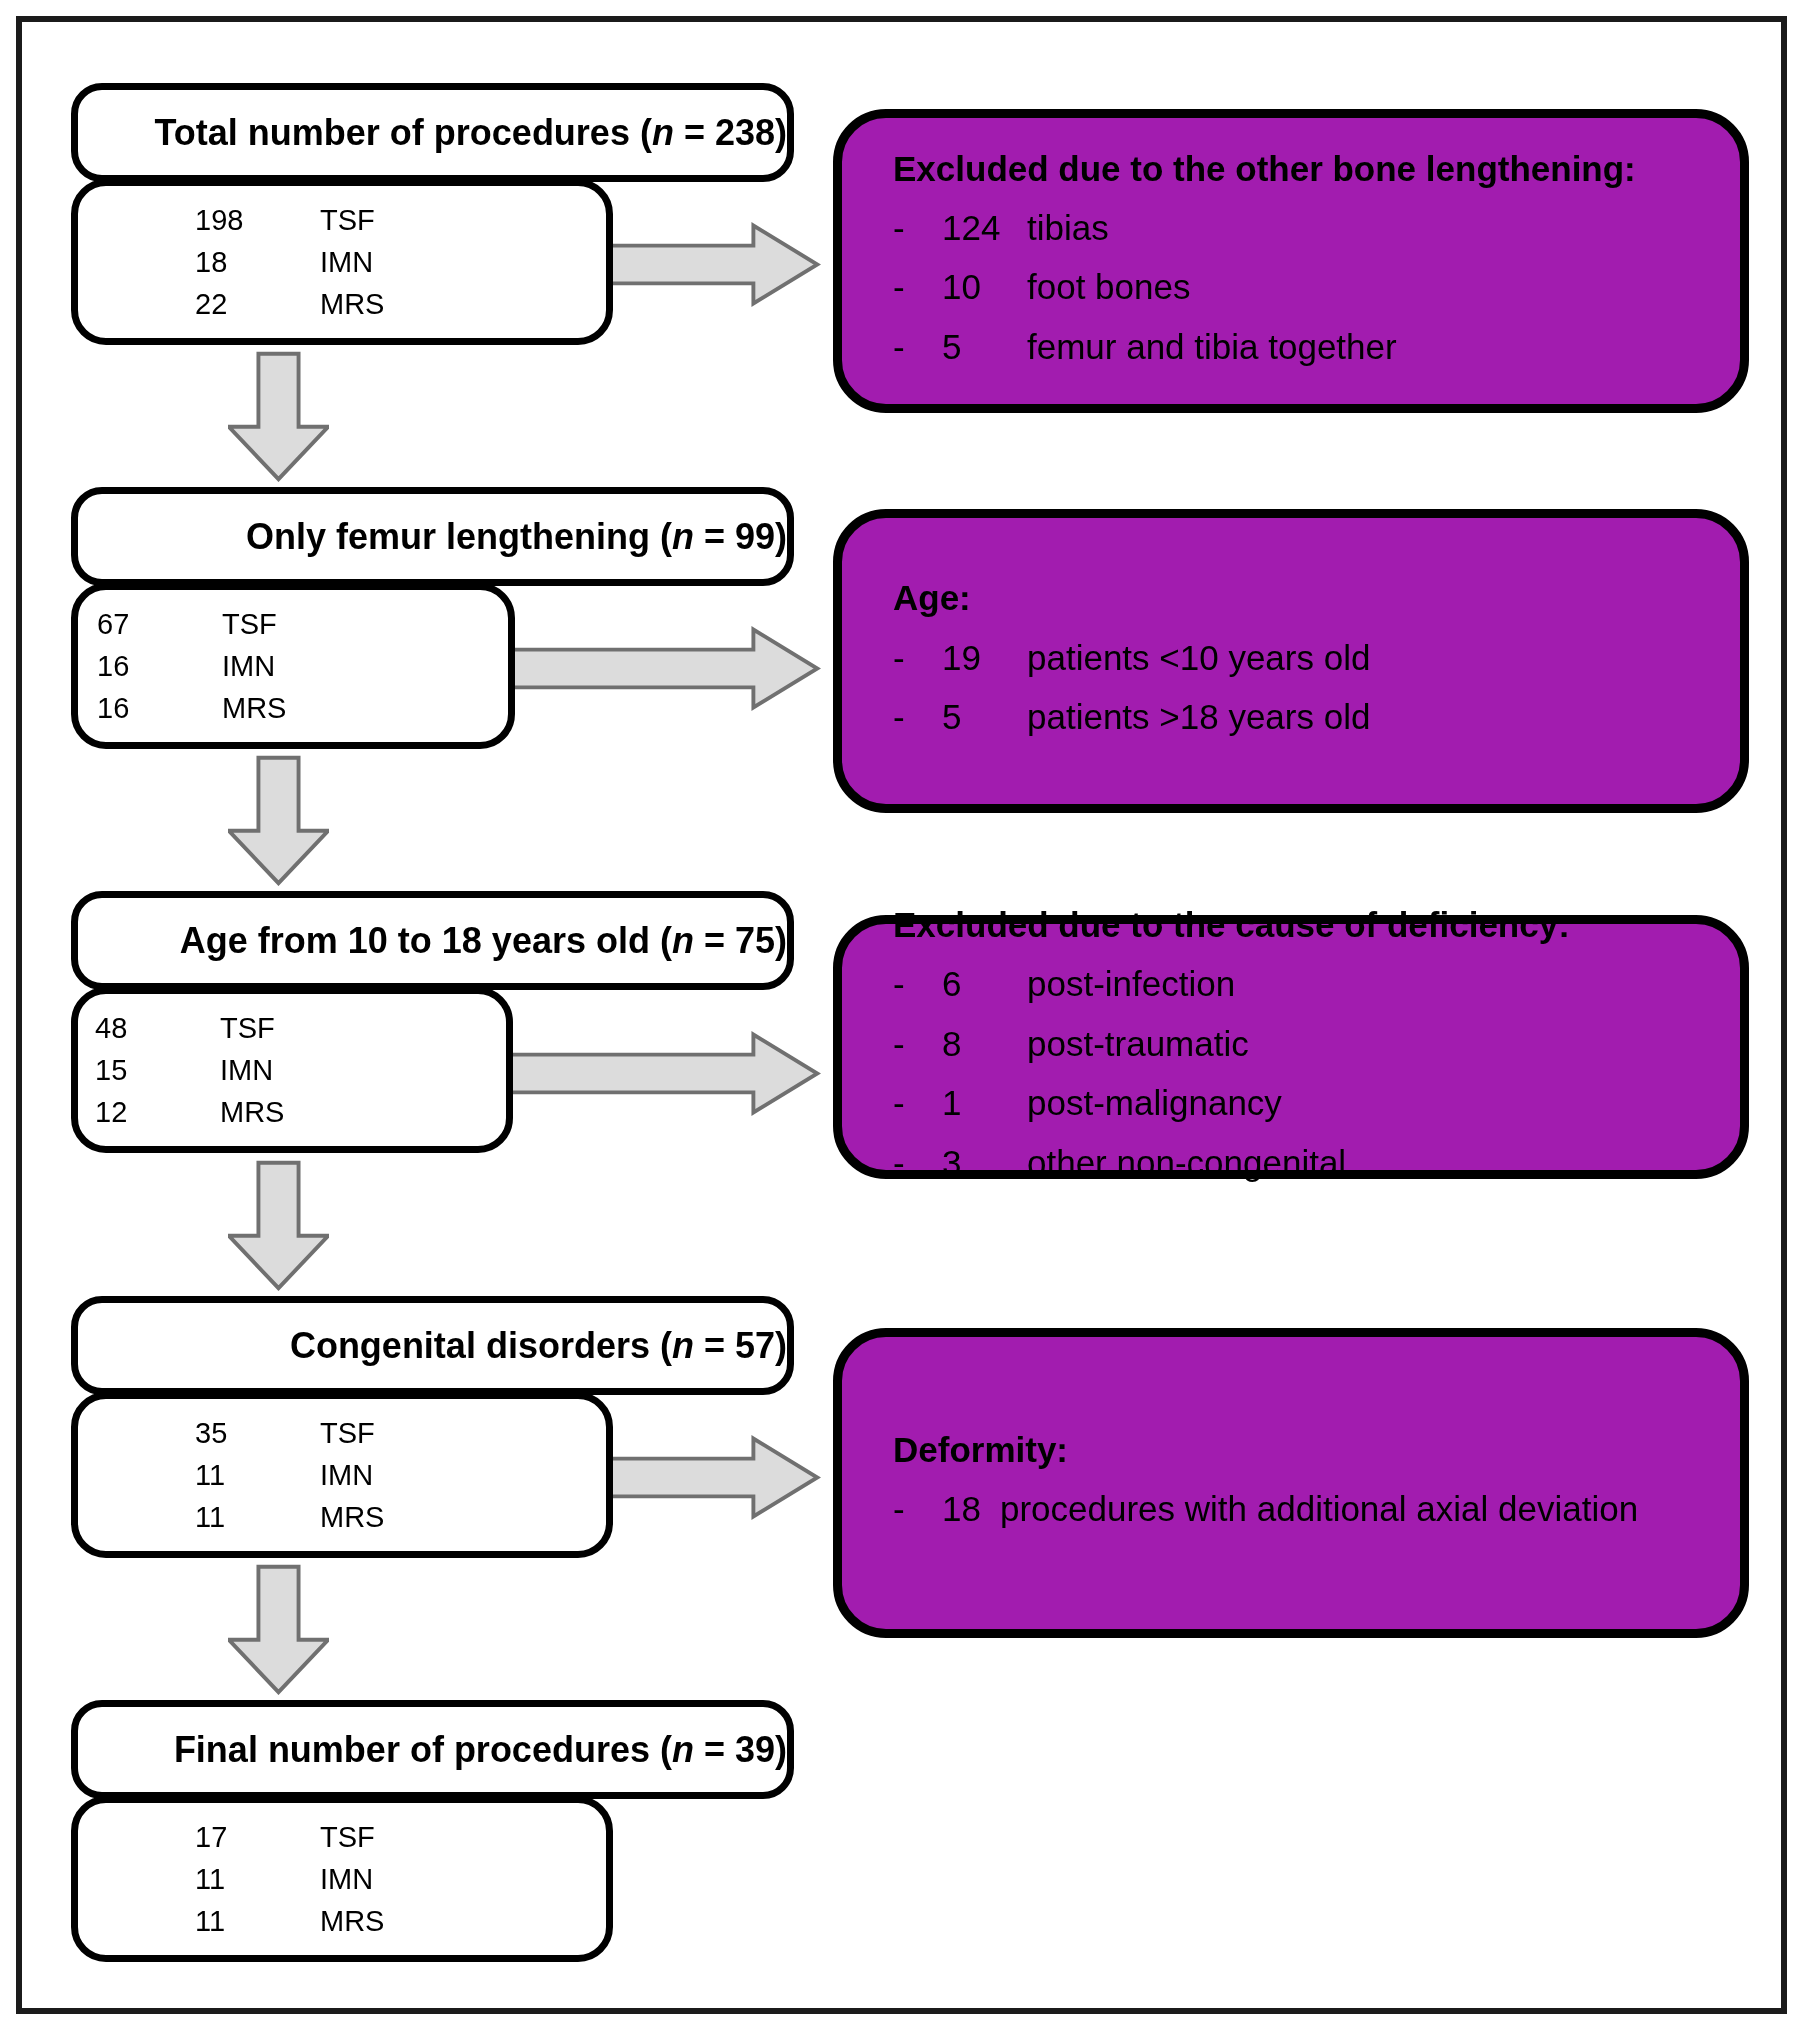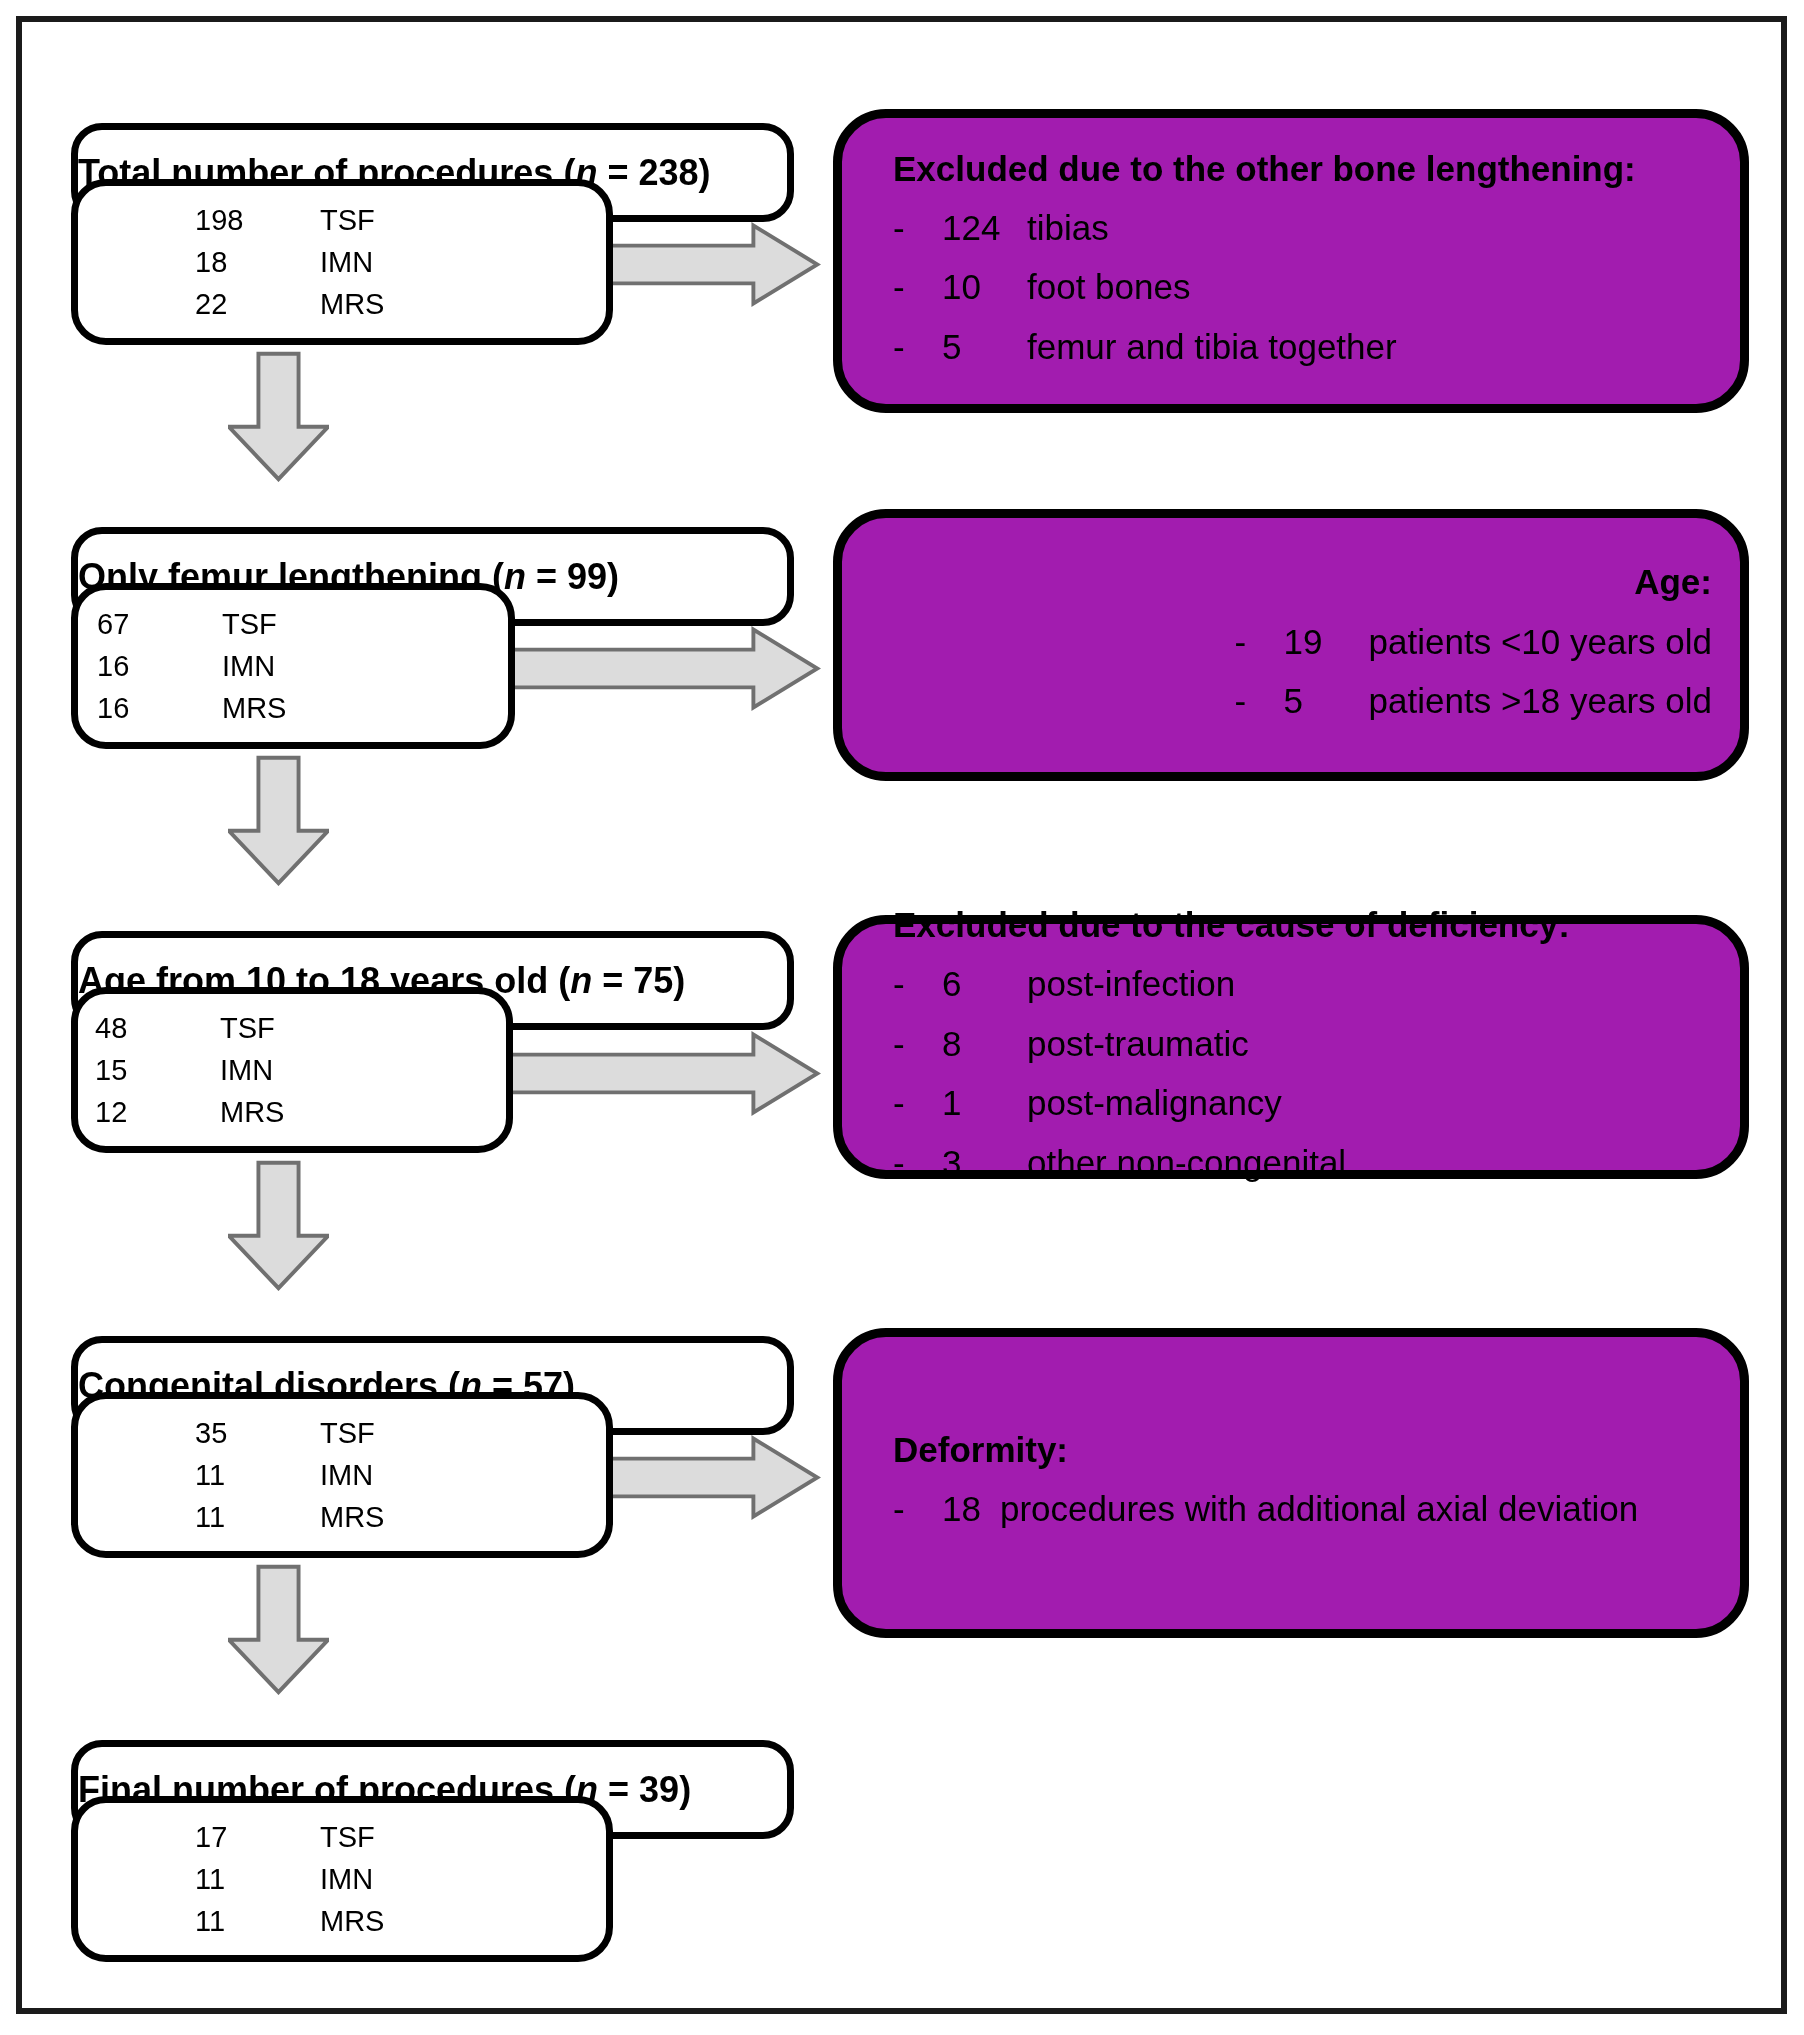--- a/index.html
+++ b/index.html
@@ -28,26 +28,25 @@
   .title-box {
     position: absolute;
     left: 71px;
     width: 709px;
     height: 85px;
     border: 7.8px solid #000000;
     border-radius: 31px;
     background: #ffffff;
     display: flex;
     align-items: center;
-    justify-content: flex-start;
+    justify-content: flex-end;
     font-size: 36px;
     font-weight: bold;
     white-space: pre;
     z-index: 2;
-    margin-top: 40px;
   }
   .title-box .it { font-style: italic; }
   .sub-box {
     position: absolute;
     left: 71px;
     width: 411px;
     height: 152px;
     border: 7.8px solid #000000;
     border-radius: 35px;
     background: #ffffff;
@@ -222,21 +221,21 @@
         <span class="side-num">10</span>
         <span class="side-text">foot bones</span>
       </div>
     <div class="side-item">
         <span class="side-dash">-</span>
         <span class="side-num">5</span>
         <span class="side-text">femur and tibia together</span>
       </div>
   </div>
 
-  <div class="side-box" style="top:509px; height:272px;align-items:flex-end;">
+  <div class="side-box" style="top:509px; height:304px;">
     <div class="side-heading">Age:</div>
     <div class="side-item">
         <span class="side-dash">-</span>
         <span class="side-num">19</span>
         <span class="side-text">patients &lt;10 years old</span>
       </div>
     <div class="side-item">
         <span class="side-dash">-</span>
         <span class="side-num">5</span>
         <span class="side-text">patients &gt;18 years old</span>

